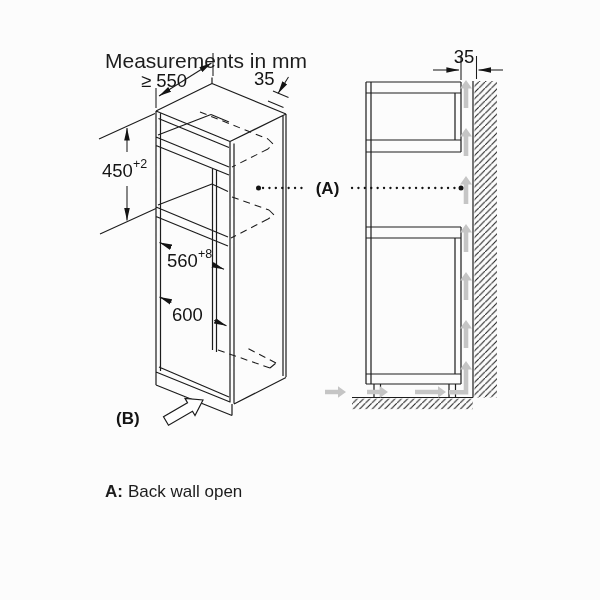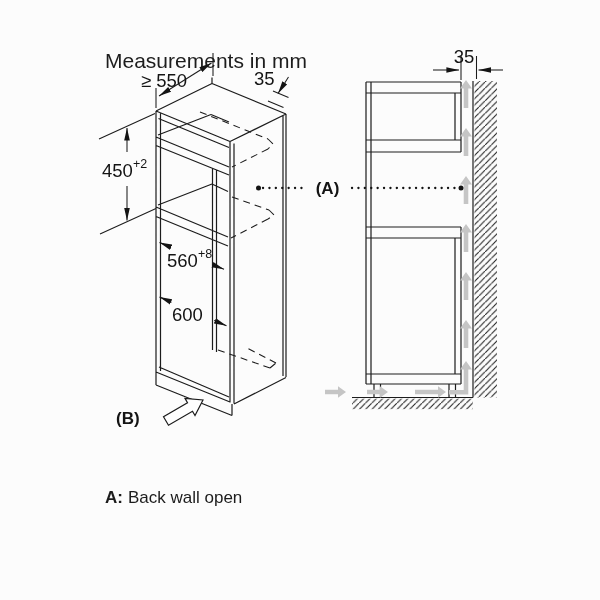--- a/index.html
+++ b/index.html
@@ -2,21 +2,21 @@
 <html><head>
 <meta charset="utf-8">
 <style>
   html,body{margin:0;padding:0;background:#fcfcfc;}
   .stage{position:relative;width:600px;height:600px;background:#fcfcfc;overflow:hidden;
          font-family:"Liberation Sans","DejaVu Sans",sans-serif;color:#1c1c1c;}
   .title{position:absolute;left:105px;top:9px;font-size:21px;color:#1d1d1d;margin-top:40px;}
   .diagram-svg{position:absolute;left:0;top:0;}
   .legend{position:absolute;left:105px;font-size:17px;color:#1c1c1c;white-space:nowrap;}
   .legend .key{font-weight:bold;margin-right:5px;}
-  .leg-a{top:482px;margin-top:6px;}
+  .leg-a{top:482px;}
   .leg-b{top:520px;}
   svg text{fill:#141414;font-family:"Liberation Sans","DejaVu Sans",sans-serif;}
   .dimtxt{font-size:18.5px;}
   .suptxt{font-size:12.5px;}
   .reftxt{font-size:17px;font-weight:bold;}
 </style>
 </head>
 <body>
 
 <div class="stage">

